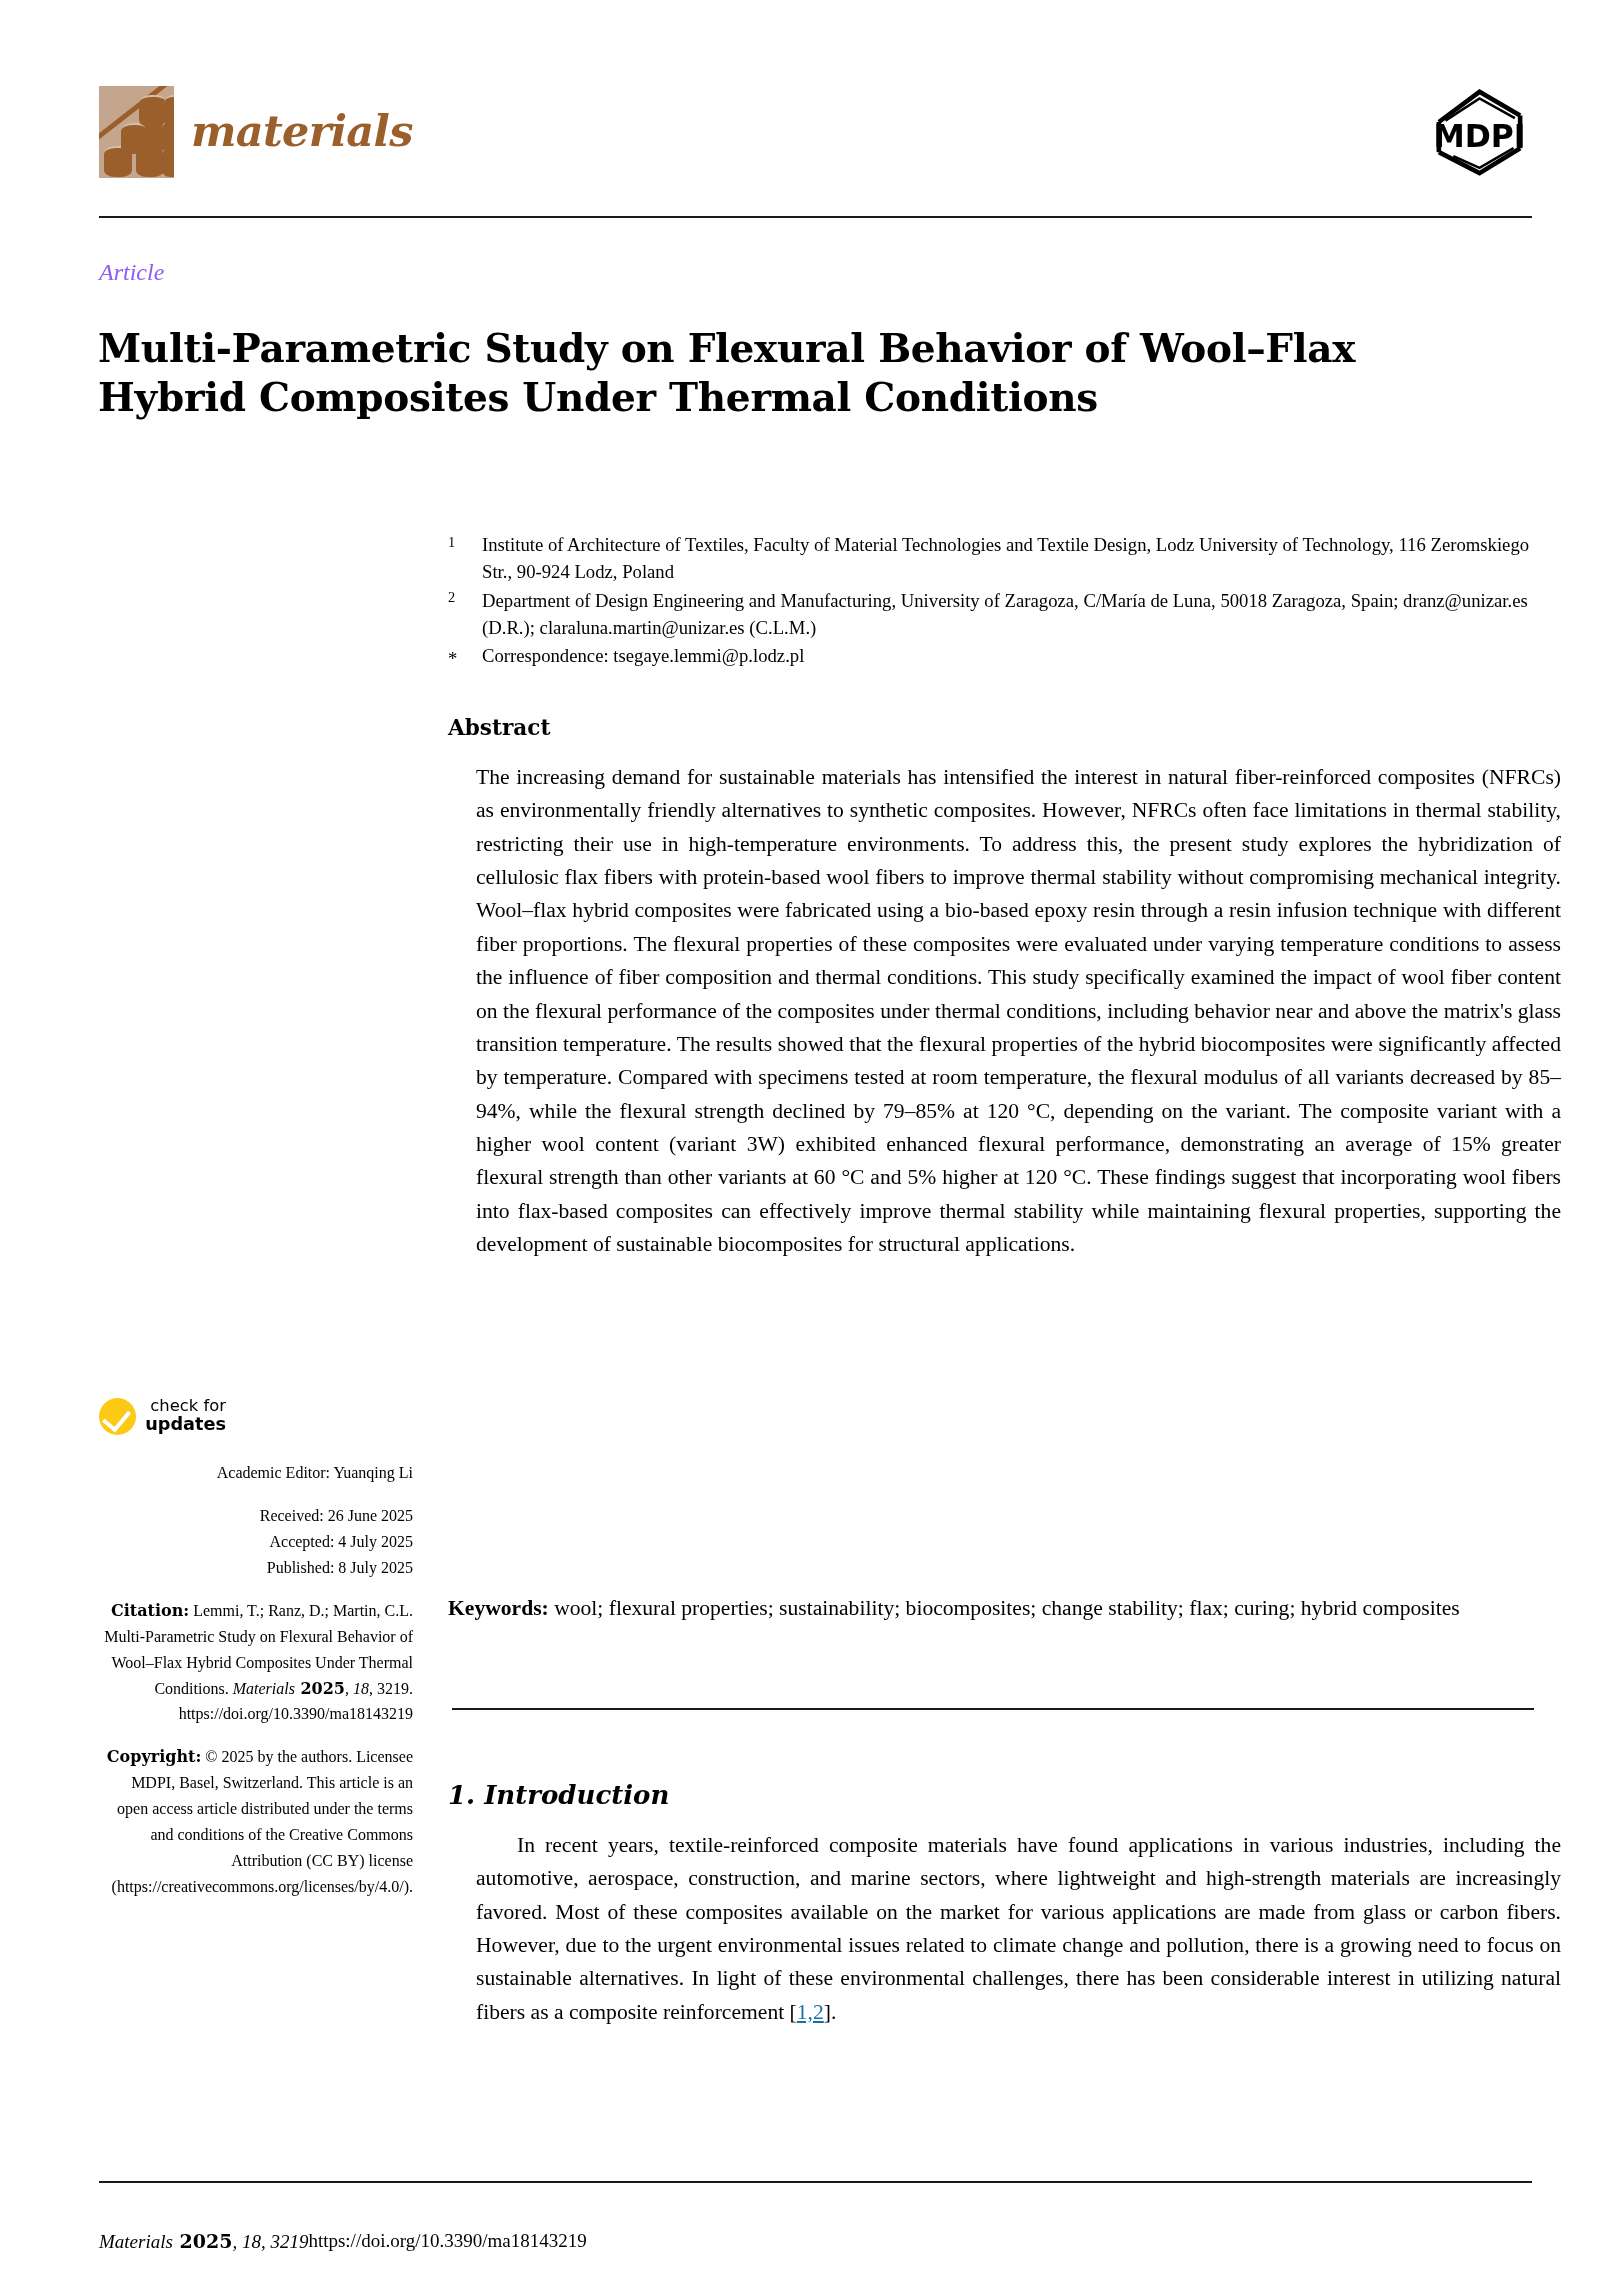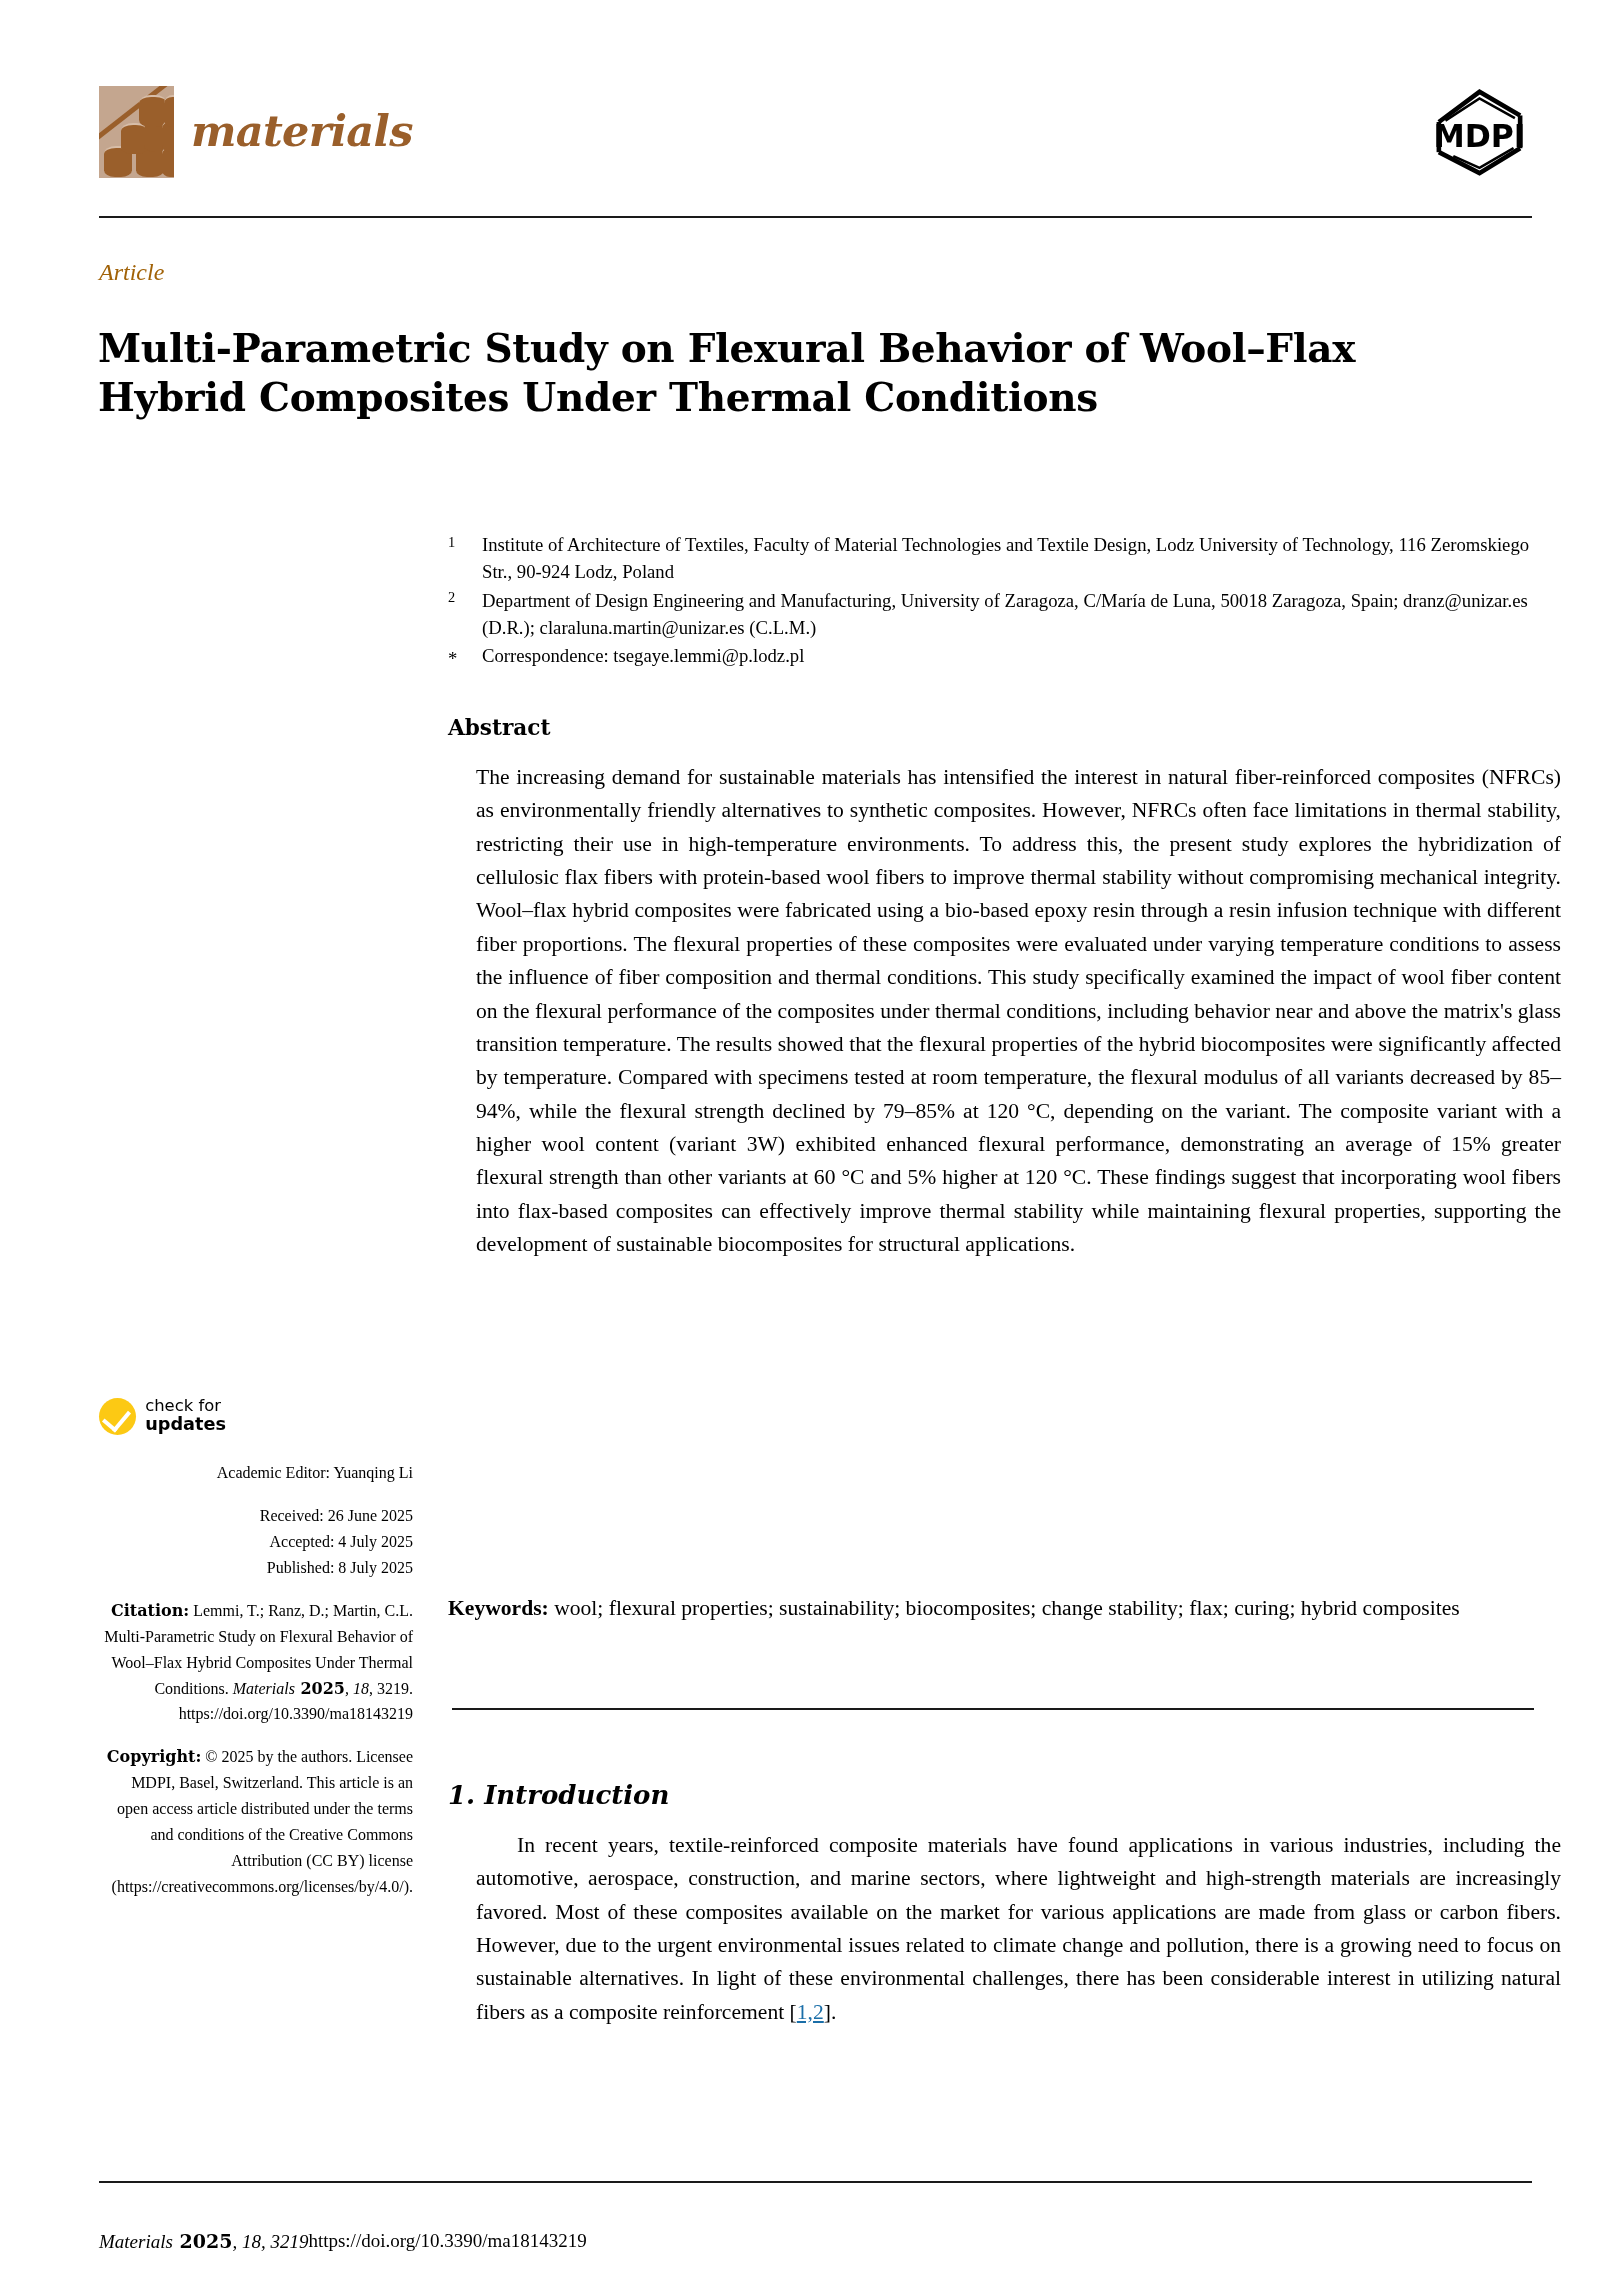--- a/index.html
+++ b/index.html
@@ -91,21 +91,21 @@
   }
 
   
   .article-type {
     position: absolute;
     left: 99px;
     top: 259px;
     font-size: 24px;
     font-style: italic;
     font-family: "Liberation Serif", serif;
-    color: #a16207;
+    color: #8b5cf6;
   }
   .paper-title {
     position: absolute;
     left: 98px;
     top: 298px;
     width: 1375px;
     font-family: "DejaVu Serif", "Liberation Serif", serif;
     font-weight: 700;
     font-size: 39px;
     line-height: 1.25;
@@ -250,20 +250,21 @@
     position: absolute;
     left: 8.5px; top: 7.2px;
     width: 13px; height: 21px;
     border-right: 4.6px solid #ffffff;
     border-bottom: 4.6px solid #ffffff;
     transform: rotate(40deg);
   }
   .cfu-text {
     font-family: "DejaVu Sans", "Liberation Sans", sans-serif;
     line-height: 1.12;
+    text-align: right;
   }
   .cfu-text .l1 { font-size: 16.4px; font-weight: 400; display:block; }
   .cfu-text .l2 { font-size: 17.7px; font-weight: 700; display:block; }
 
   .sb-block { margin-bottom: 17px; text-align: right; }
   .sb-line { display: block; }
   .sb-block b { font-family: "DejaVu Serif", serif; font-weight: 700; }
   .sb-block i { font-style: italic; }
 
   

